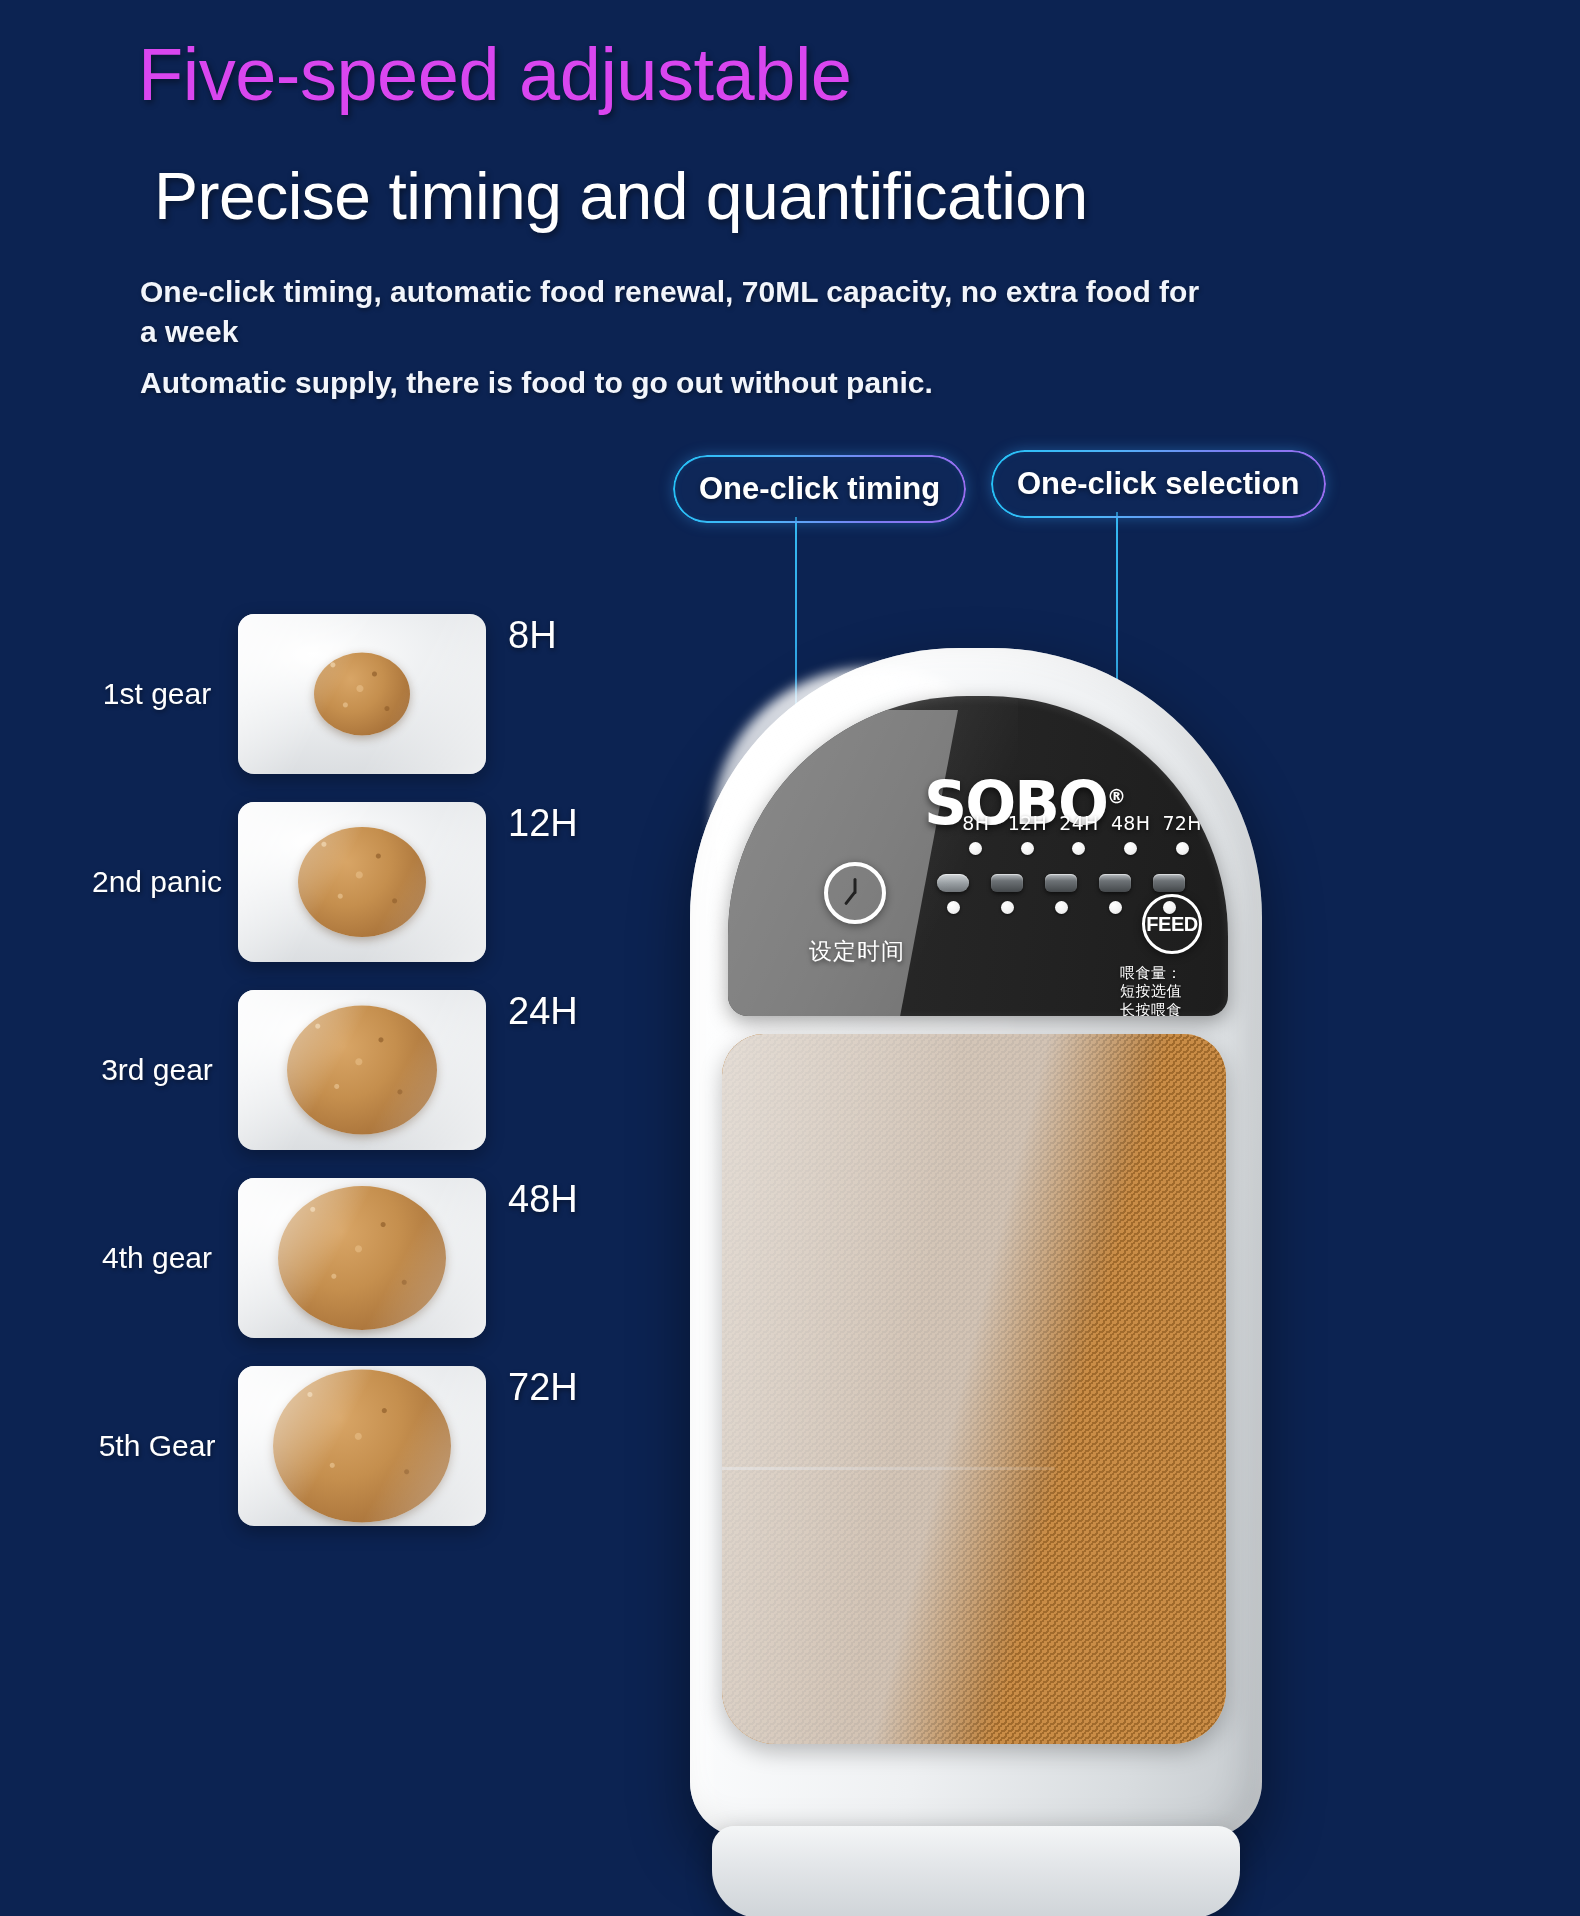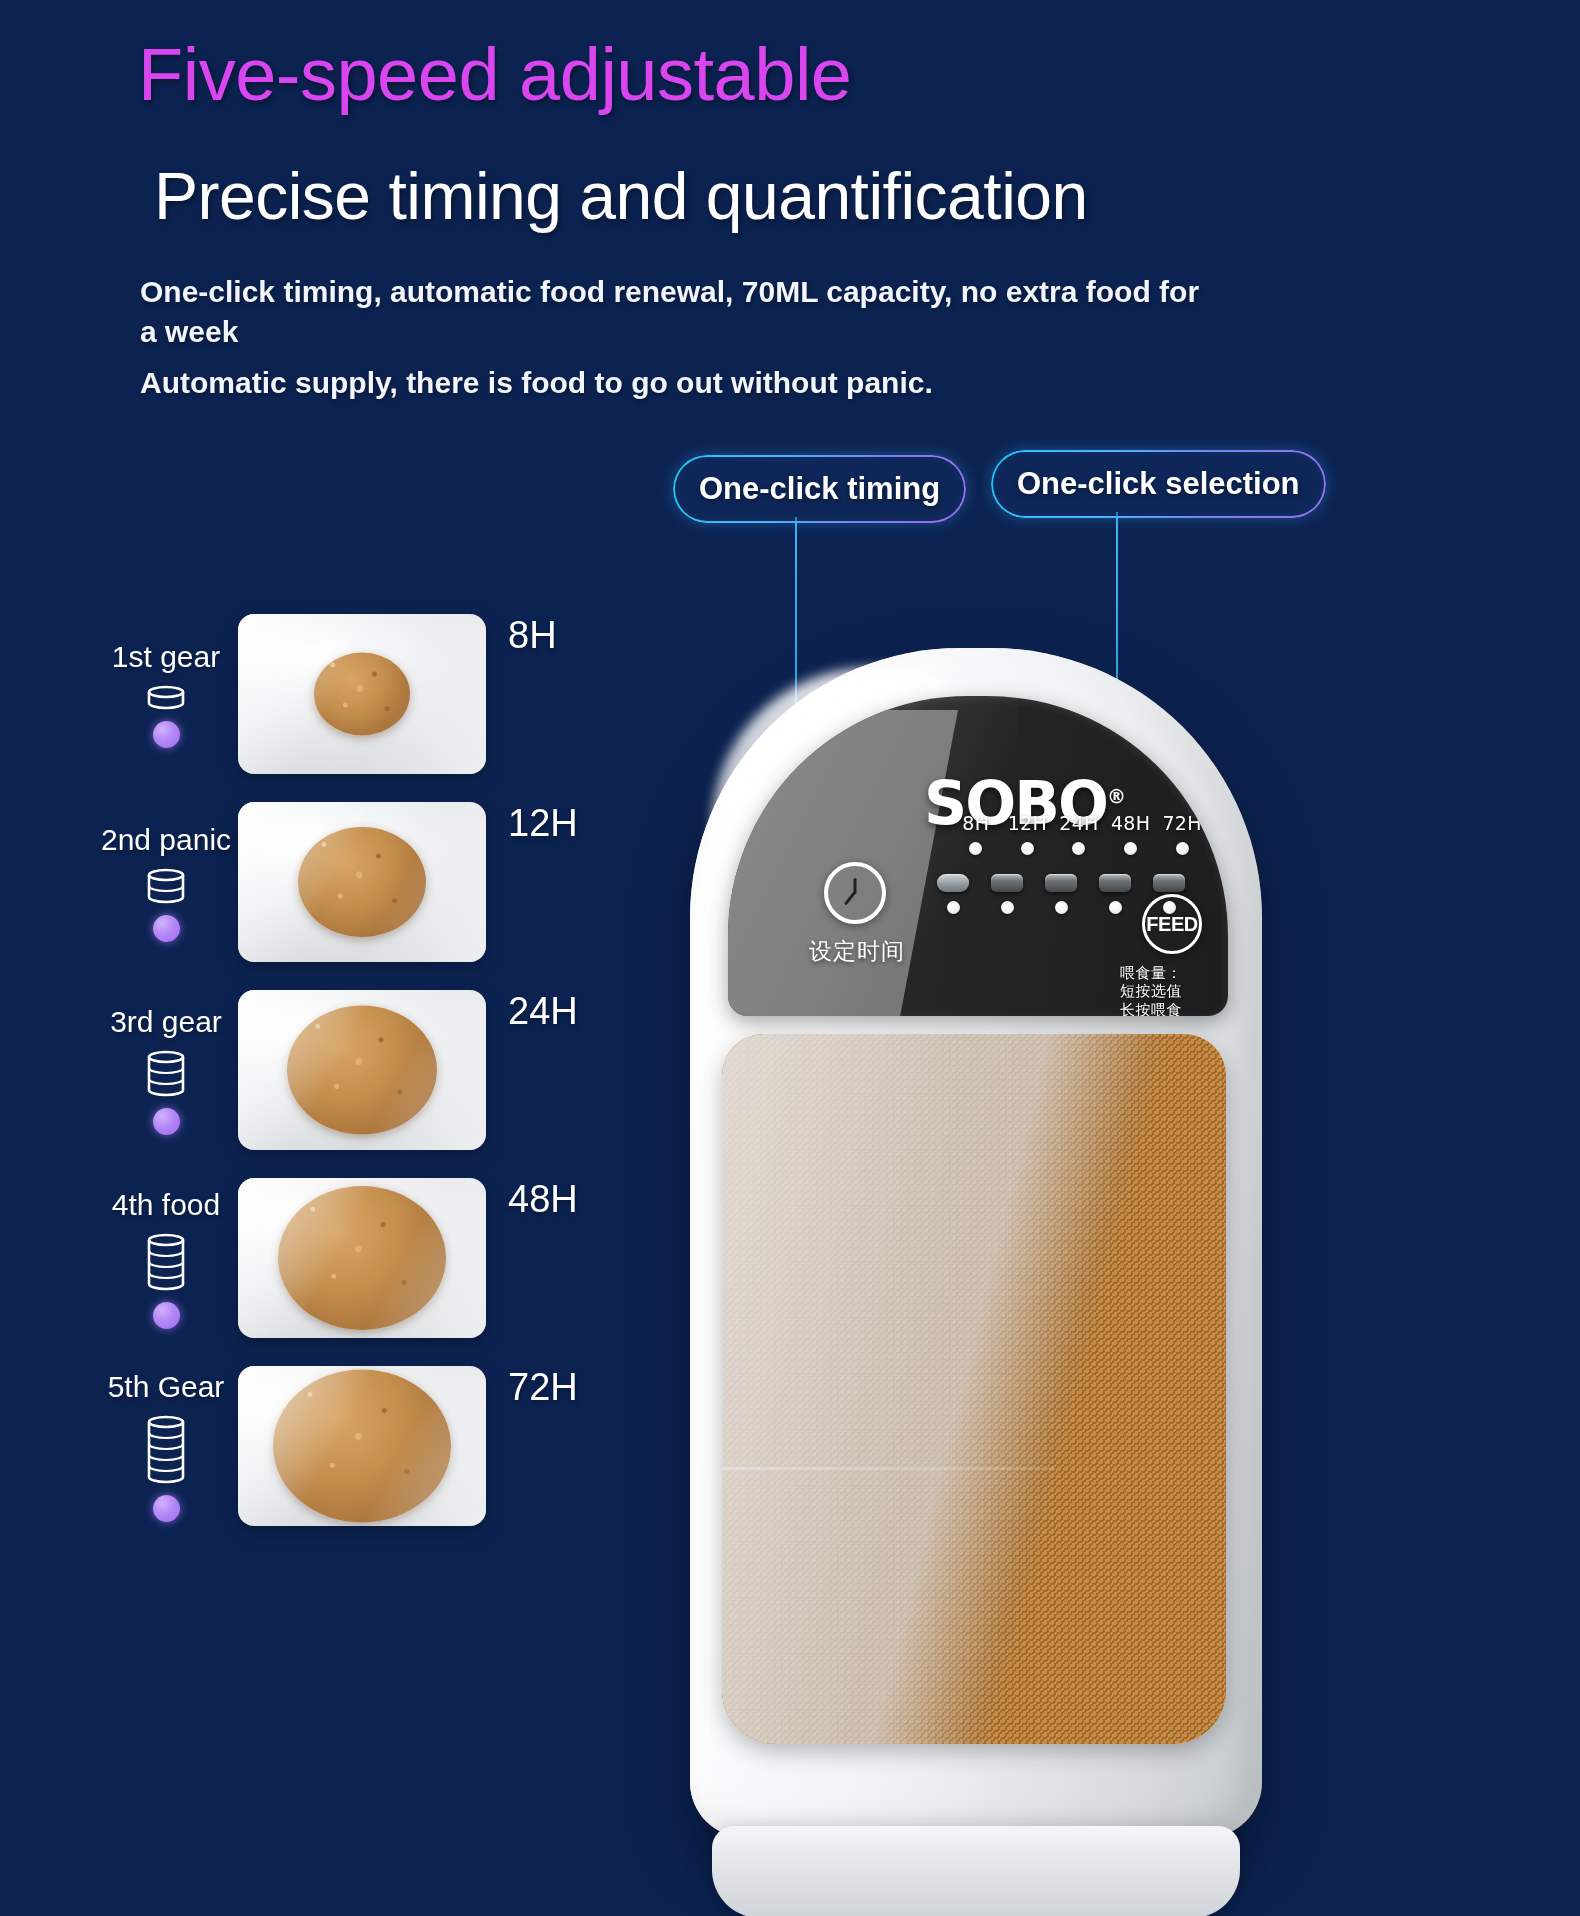--- a/index.html
+++ b/index.html
@@ -74,21 +74,21 @@
   #lead-timing { left:795px; top:517px; height:350px; }
   #lead-select { left:1116px; top:512px; height:555px; }
 
   
   #gear-list { position:absolute; left:106px; top:600px; width:560px; }
   .gear-row {
     position:relative; height:188px;
     display:flex; align-items:center;
   }
   .gear-meta {
-    width:120px; flex:none; display:flex; flex-direction:column;
+    width:120px; flex:none; display:flex; 
     align-items:center; justify-content:center; gap:9px;
     margin-right:12px;
   }
   .gear-label {
     font-size:30px; font-weight:400; color:#ffffff; white-space:nowrap;
     text-shadow:1px 2px 4px rgba(0,0,0,.4);
   }
   .stack-icon { display:block; }
   .gear-dot {
     width:27px; height:27px; border-radius:50%;
@@ -343,21 +343,21 @@
           <div class="gear-dot"></div>
         </div>
         <div class="food-card">
           <div class="pile" style="width: 150px; height: 129px;"></div>
           <div class="sheen"></div>
         </div>
         <div class="hour">24H</div>
       </div>
       <div class="gear-row">
         <div class="gear-meta">
-          <div class="gear-label">4th food</div>
+          <div class="gear-label">4th gear</div>
           <svg class="stack-icon" width="42" height="62" viewBox="0 0 42 62">
             <path d="M 4 9 L 4 53 A 17 5 0 0 0 38 53 L 38 9" fill="none" stroke="#ffffff" stroke-width="2.6"></path>
             <ellipse cx="21" cy="9" rx="17" ry="5" fill="none" stroke="#ffffff" stroke-width="2.6"></ellipse>
             <path d="M 4 20 A 17 5 0 0 0 38 20" fill="none" stroke="#ffffff" stroke-width="2.2"></path>
             <path d="M 4 31 A 17 5 0 0 0 38 31" fill="none" stroke="#ffffff" stroke-width="2.2"></path>
             <path d="M 4 42 A 17 5 0 0 0 38 42" fill="none" stroke="#ffffff" stroke-width="2.2"></path>
           </svg>
           <div class="gear-dot"></div>
         </div>
         <div class="food-card">

